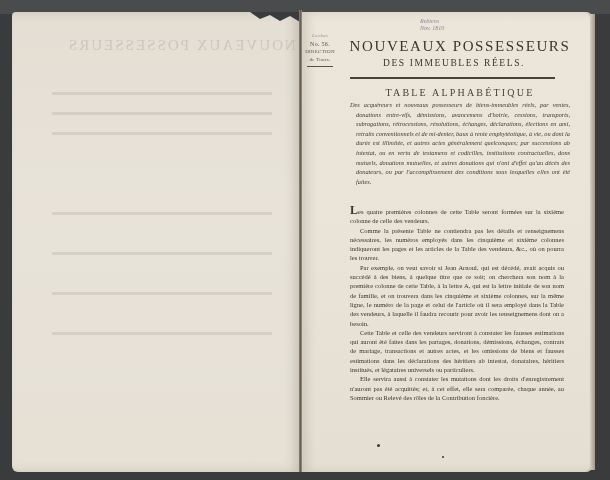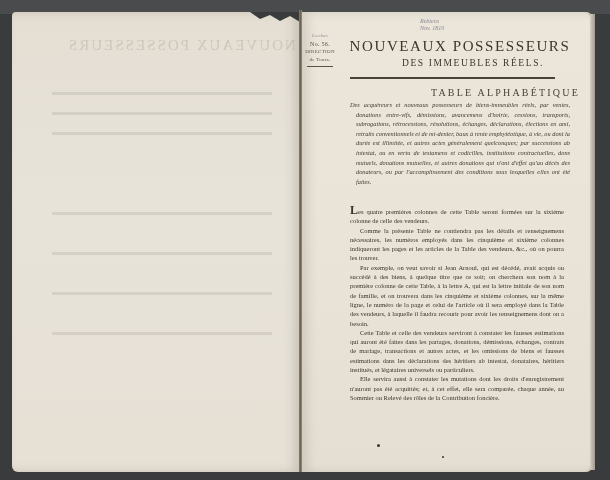--- a/index.html
+++ b/index.html
@@ -38,23 +38,23 @@
   }
   .right-edge {
     position:absolute; left:590px; top:14px; width:5px; height:456px;
     background: linear-gradient(90deg,#d6cfc2,#a49a89);
   }
   .hand { position:absolute; left:118px; top:6px; font-style:italic; font-size:6px; color:#8a8a95; line-height:7px; }
   .side-note { position:absolute; left:0px; top:20px; width:36px; text-align:center; font-size:5px; line-height:8px; color:#5a5045; letter-spacing:0.3px; }
   .side-note .num { font-size:6px; }
   .side-note .rule { width:26px; height:1px; background:#5a5045; margin:2px auto 0; }
   .title { position:absolute; left:38px; top:26px; width:240px; text-align:center; font-size:15px; letter-spacing:1.6px; color:#3d352c; }
-  .subtitle { position:absolute; left:51px; top:46px; width:240px; text-align:center; font-size:9.5px; letter-spacing:1.6px; color:#3d352c; }
+  .subtitle { position:absolute; left:32px; top:46px; width:240px; text-align:center; font-size:9.5px; letter-spacing:1.6px; color:#3d352c; }
   .hrule { position:absolute; left:48px; top:65px; width:205px; height:1.5px; background:#4a4238; }
-  .table-title { position:absolute; left:38px; top:75px; width:240px; text-align:right; font-size:10px; letter-spacing:2.2px; color:#4a4238; }
+  .table-title { position:absolute; left:38px; top:75px; width:240px; text-align:center; font-size:10px; letter-spacing:2.2px; color:#4a4238; }
   .intro {
     position:absolute; left:48px; top:88px; width:214px;
     font-style:italic; font-size:6.3px; line-height:9.6px; text-align:justify; color:#3f382f;
     text-indent:-6px; padding-left:6px;
   }
   .body {
     position:absolute; left:48px; top:194px; width:214px;
     font-size:6.5px; line-height:9.3px; text-align:justify; color:#3a332a;
   }
   .body p { margin:0; text-indent:10px; }

